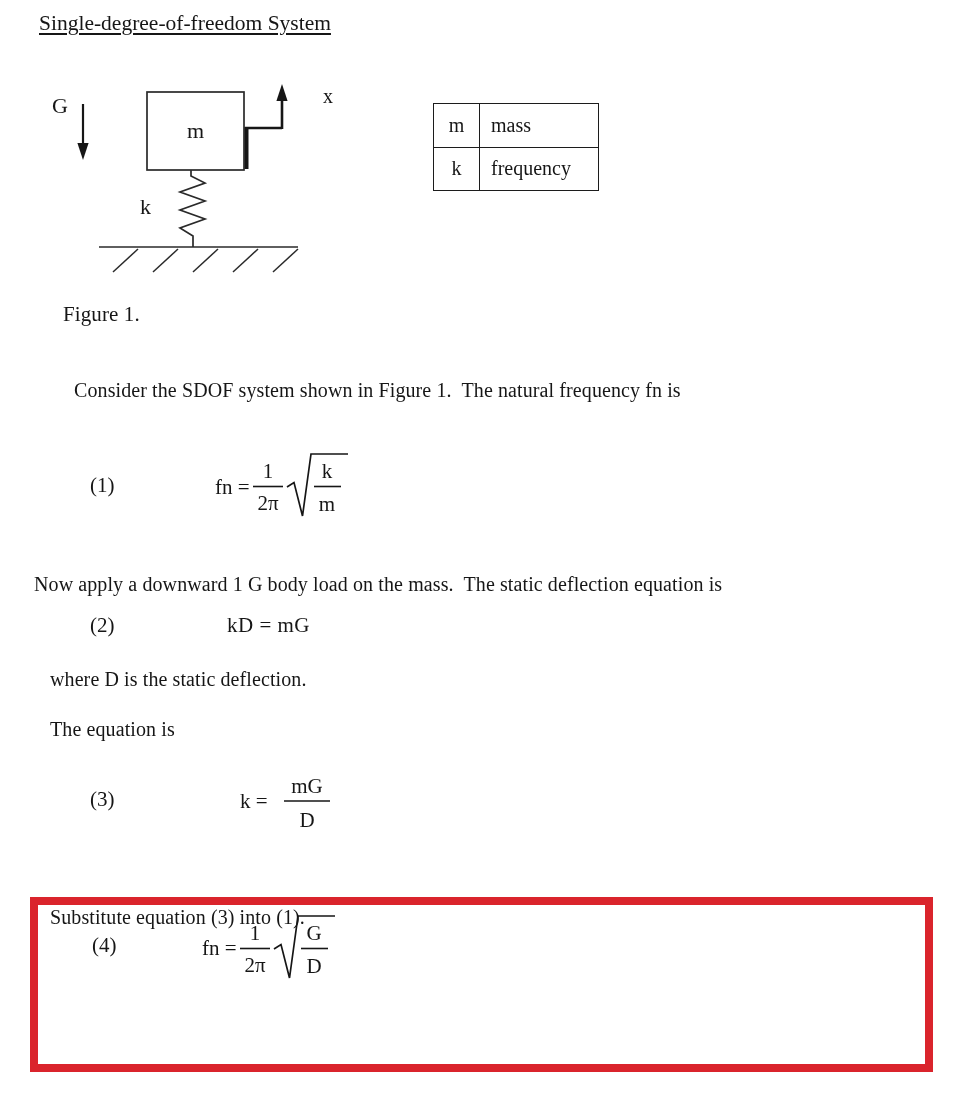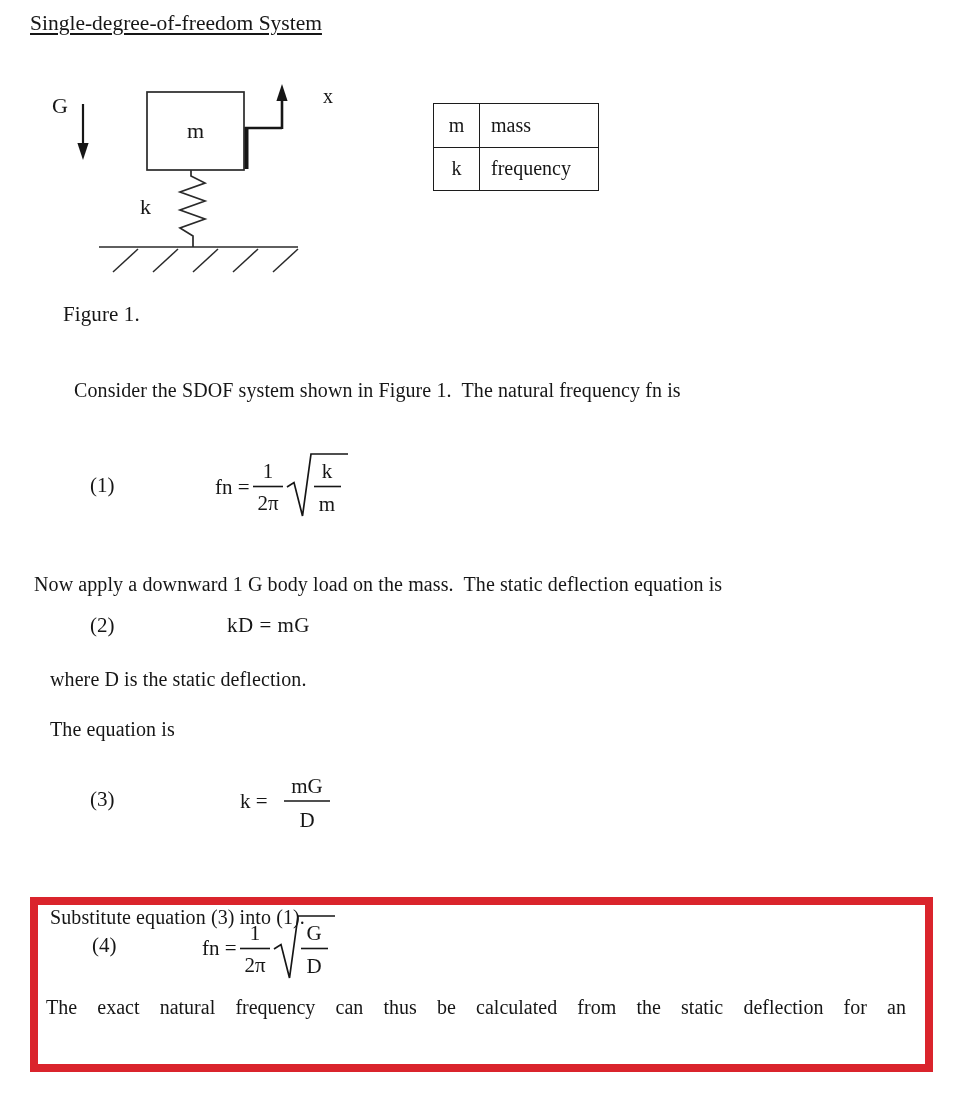--- a/index.html
+++ b/index.html
@@ -3,21 +3,21 @@
 <meta charset="utf-8">
 <style>
   * { margin:0; padding:0; box-sizing:border-box; }
   html,body { background:#ffffff; }
   body {
     width:956px; height:1104px; position:relative; overflow:hidden;
     font-family:"Liberation Serif", serif; color:#161616;
   }
   .abs { position:absolute; }
   .title {
-    left:30px; top:11px; font-size:21.5px; text-decoration:underline;
+    left:39px; top:11px; font-size:21.5px; text-decoration:underline;
     text-underline-offset:3px;
   }
   .para { font-size:20px; line-height:1.3; letter-spacing:0.1px; }
   svg text { font-family:"Liberation Serif", serif; fill:#161616; }
   .legend { border-collapse:collapse; }
   .legend td { border:1.6px solid #1c1c1c; font-size:20px; height:43.5px; }
   .legend td.sym { width:46px; text-align:center; }
   .legend td.def { width:119px; padding-left:11px; }
   .eqline { font-size:21px; }
   .eqline .eq-label { position:absolute; left:0; top:0; }
@@ -127,14 +127,13 @@
   <text x="165" y="32" font-size="21" text-anchor="middle">1</text>
   <line x1="150" y1="40.5" x2="180" y2="40.5" stroke="#161616" stroke-width="1.6"></line>
   <text x="165" y="64" font-size="21" text-anchor="middle">2π</text>
   <polyline points="184,41 191,36.5 199.5,70 208,8 245,8" fill="none" stroke="#161616" stroke-width="1.7"></polyline>
   <text x="224" y="32" font-size="21" text-anchor="middle">G</text>
   <line x1="211" y1="40.5" x2="238" y2="40.5" stroke="#161616" stroke-width="1.6"></line>
   <text x="224" y="65" font-size="21" text-anchor="middle">D</text>
 </svg>
 
 <div class="abs conclusion">
-  <div class="l1">The exact natural frequency can thus be calculated from the static deflection for an</div>
 </div>
 
 </body></html>

